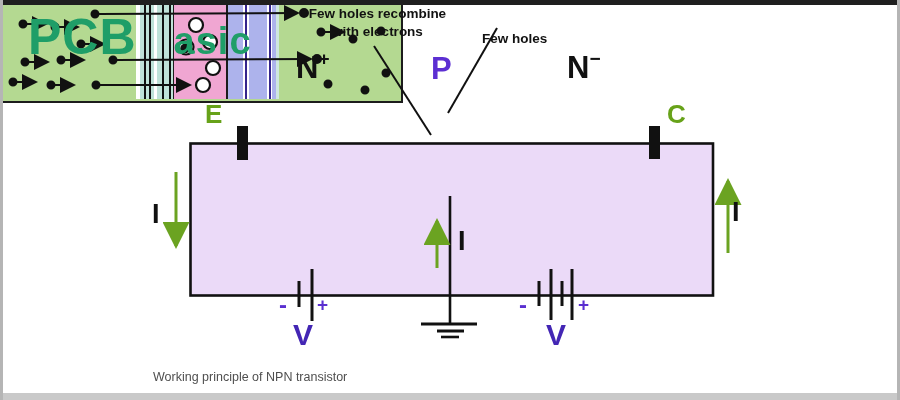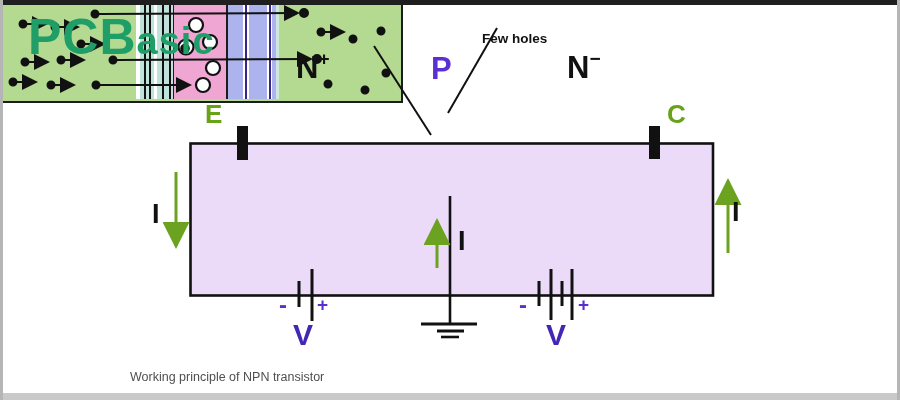--- a/index.html
+++ b/index.html
@@ -6,21 +6,21 @@
   #stage{position:relative;width:900px;height:400px;background:#ffffff;overflow:hidden;}
   .frame{position:absolute;z-index:10;}
   #frame-top{left:0;top:0;width:900px;height:5px;background:#1f1f1f;}
   #frame-bottom{left:0;top:393px;width:900px;height:7px;background:#c9c9c9;}
   #frame-left{left:0;top:0;width:3px;height:400px;background:#b5b5b5;}
   #frame-right{left:897px;top:0;width:3px;height:400px;background:#b5b5b5;}
 
   .abs{position:absolute;}
   #logo{left:28px;top:12px;z-index:6;color:#1f9e68;font-weight:800;letter-spacing:1px;cursor:pointer;}
   #logo .big{font-size:50px;line-height:1;}
-  #logo .small{font-size:38px;line-height:1;}
+  #logo .small{font-size:38px;line-height:1;padding-left:37px;}
 
   #circuit-svg{left:0;top:0;z-index:1;}
   #pointer-svg{left:0;top:0;z-index:5;}
 
   #transistor{left:247px;top:93px;width:403px;height:103px;border:2px solid #1c1c1c;
               box-sizing:border-box;z-index:2;background:#b4d991;}
   .seg{position:absolute;top:0;height:99px;}
   #seg-nplus{left:0;width:136px;background:#b4d991;}
   #seg-dep1{left:136px;width:37px;background:linear-gradient(to right,
       #ffffff 0 4px,#bfe2d9 4px 8px,#111 8px 10px,#bfe2d9 10px 13px,#111 13px 15px,
@@ -39,21 +39,21 @@
 
   .lbl{position:absolute;z-index:6;white-space:nowrap;}
   .region-lbl{font-weight:bold;font-size:31px;color:#111;}
   .region-lbl sup{font-size:19px;position:relative;top:-2px;}
   #lbl-p{color:#5c2fd2;}
   .term-lbl{font-weight:bold;font-size:26px;color:#67a219;}
   .cur-lbl{font-weight:bold;font-size:27px;color:#111;}
   .anno{font-weight:bold;font-size:13.5px;color:#111;text-align:center;line-height:1.35;}
   .sign{font-weight:bold;color:#5a2fd0;}
   .v-lbl{font-weight:bold;font-size:30px;color:#4326b4;}
-  #caption{left:130px;top:370px;font-size:12.5px;color:#4f4f4f;z-index:6;}
+  #caption{left:153px;top:370px;font-size:12.5px;color:#4f4f4f;z-index:6;}
 </style>
 </head>
 <body>
 
 <div id="stage">
 
   <div id="frame-top" class="frame"></div>
   <div id="frame-bottom" class="frame"></div>
   <div id="frame-left" class="frame"></div>
   <div id="frame-right" class="frame"></div>
@@ -163,20 +163,24 @@
 
   <svg id="pointer-svg" class="abs" width="900" height="400">
     <line x1="374" y1="46" x2="431" y2="135" stroke="#111" stroke-width="2"></line>
     <line x1="497" y1="28" x2="448" y2="113" stroke="#111" stroke-width="2"></line>
   </svg>
 
   <div id="logo" class="abs">
     <span class="big">PCB</span><span class="small">asic</span>
   </div>
 
+  <div class="lbl anno" style="left:295px;top:5px;width:165px">
+    <div>Few holes recombine</div>
+    <div>with electrons</div>
+  </div>
   <div class="lbl anno" style="left:482px;top:30px">Few holes</div>
 
   <div class="lbl region-lbl" style="left:296px;top:50px"><span>N</span><sup>+</sup></div>
   <div class="lbl region-lbl" id="lbl-p" style="left:431px;top:51px">P</div>
   <div class="lbl region-lbl" style="left:567px;top:50px"><span>N</span><sup>−</sup></div>
 
   <div class="lbl term-lbl" style="left:205px;top:99px">E</div>
   <div class="lbl term-lbl" style="left:667px;top:99px">C</div>
 
   <div class="lbl cur-lbl" style="left:152px;top:199px">I</div>

